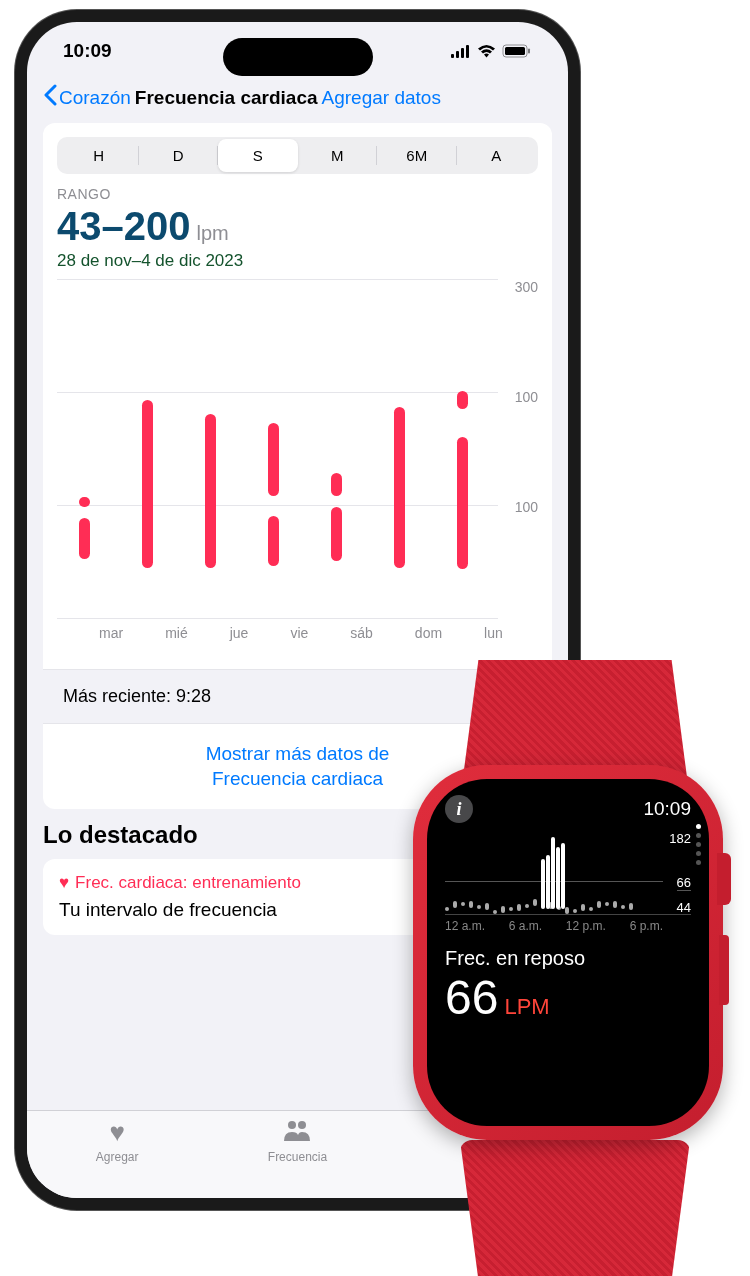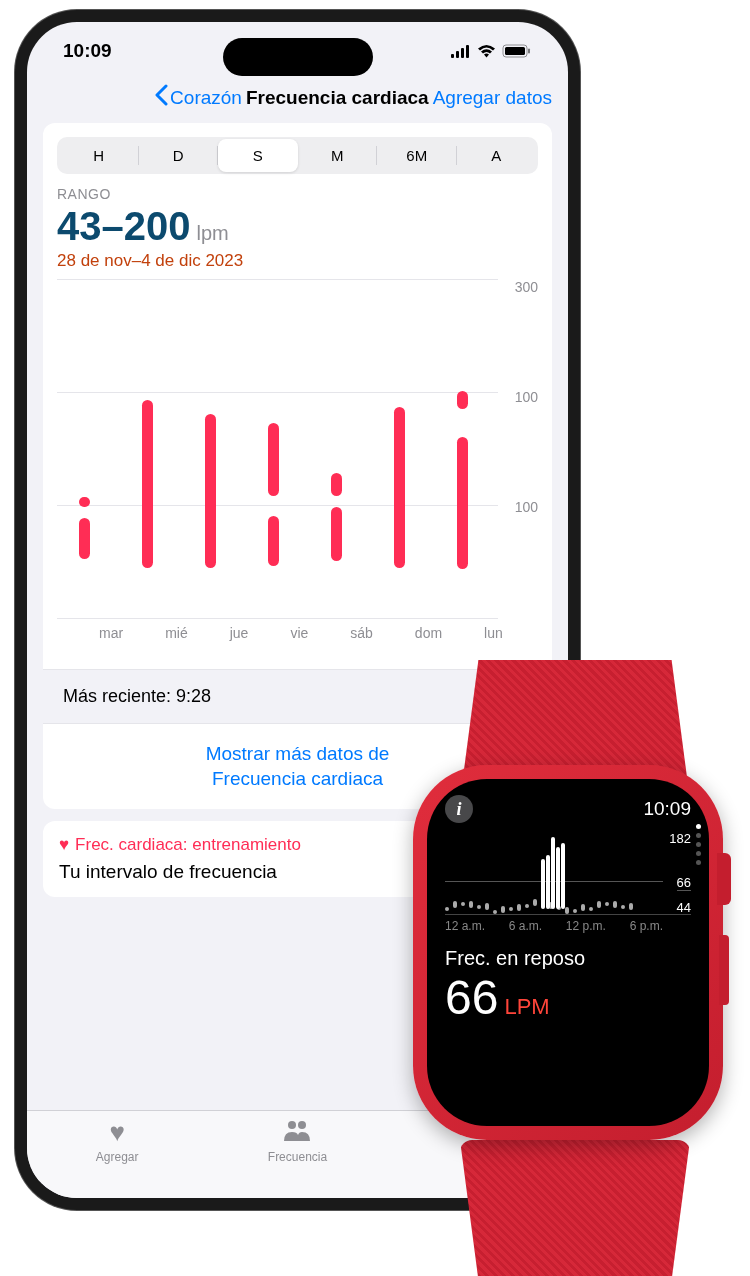--- a/index.html
+++ b/index.html
@@ -47,21 +47,21 @@
       font-weight: 600;
       color: #000;
     }
     .status-icons { display: flex; gap: 6px; align-items: center; }
     .signal-icon, .wifi-icon, .battery-icon { display: inline-block; }
     .signal-icon svg, .wifi-icon svg, .battery-icon svg { display: block; }
     
     
     .nav-bar {
       display: flex;
-      justify-content: flex-end;
+      justify-content: flex-start;
       align-items: center;
       padding: 18px 16px 12px;
       gap: 4px;
     }
     .nav-back { display: flex; align-items: center; color: #007aff; font-size: 19px; gap: 2px; }
     .nav-title { font-size: 19px; font-weight: 600; color: #000; }
     .nav-action { color: #007aff; font-size: 19px; }
     
     
     .content-card {
@@ -101,21 +101,21 @@
       height: 60%;
       width: 1px;
       background: #d1d1d6;
     }
     
     
     .range-label { font-size: 14px; color: #8e8e93; letter-spacing: 0.5px; }
     .range-value { display: flex; align-items: baseline; gap: 6px; margin-top: 2px; }
     .range-num { font-size: 40px; font-weight: 600; color: #0c4a6e; }
     .range-unit { font-size: 20px; color: #8e8e93; }
-    .range-date { font-size: 17px; color: #c2410c; margin-top: 2px; }
+    .range-date { font-size: 17px; color: #14532d; margin-top: 2px; }
     
     
     .chart-area {
       position: relative;
       height: 340px;
       margin-top: 8px;
       display: flex;
     }
     .chart-plot {
       flex: 1;
@@ -458,20 +458,21 @@
         <span class="recent-text">Más reciente: 9:28</span>
         <span><svg width="10" height="16">
               <path d="M2 2 L8 8 L2 14" stroke="#c7c7cc" stroke-width="2.5" fill="none" stroke-linecap="round" stroke-linejoin="round"></path>
             </svg></span>
       </div>
 
       <div class="more-link" id="more-link">Mostrar más datos de<br>Frecuencia cardiaca</div>
     </div>
 
     <div class="highlights">
+      <div class="highlights-title">Lo destacado</div>
       <div class="highlight-card">
         <div class="highlight-header">
           <span class="heart-icon">♥</span>
           <span class="highlight-label">Frec. cardiaca: entrenamiento</span>
         </div>
         <div class="highlight-text">Tu intervalo de frecuencia</div>
       </div>
     </div>
 
     <div class="tab-bar">

